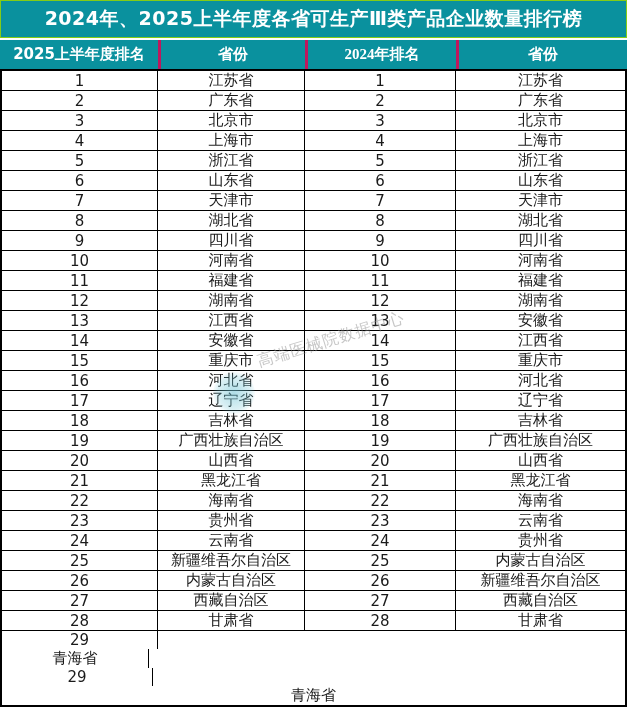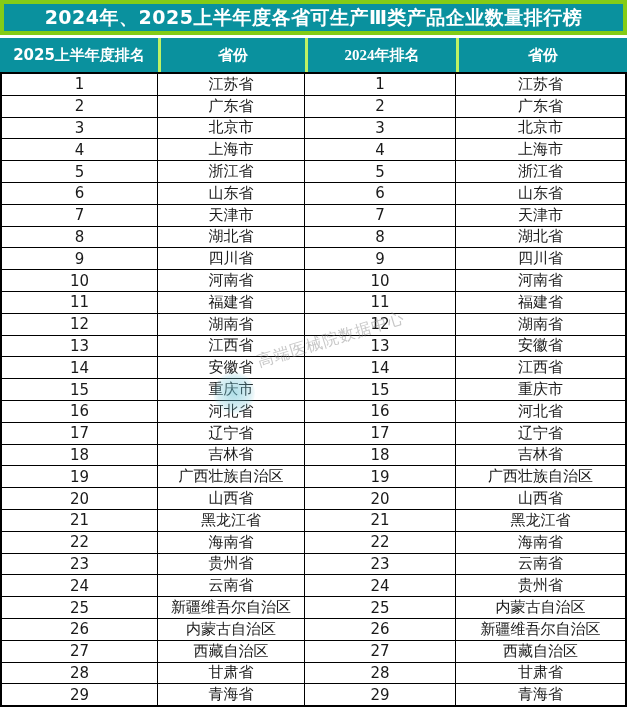--- a/index.html
+++ b/index.html
@@ -11,37 +11,37 @@
   .sheet {
     position: relative;
     width: 627px;
     height: 707px;
     background: #ffffff;
     display: flex;
     flex-direction: column;
     overflow: hidden;
   }
   .title-bar {
-    height: 35px;
+    height: 44px;
     background: var(--teal, #0a919e);
     color: #ffffff;
     font-weight: bold;
     font-size: 19px;
     display: flex;
     align-items: center;
     justify-content: center;
-    border: 4px solid #84cc16;
+    border: 1px solid #84cc16;
     letter-spacing: 0.5px;
   }
   .gap { height: 3px; background: #ffffff; }
   .header-row {
     height: 34px;
     display: flex;
     gap: 3px;
-    background: #bef264;
+    background: #be185d;
   }
   .header-cell {
     background: var(--teal, #0a919e);
     color: #ffffff;
     font-weight: bold;
     font-size: 15px;
     display: flex;
     align-items: center;
     justify-content: center;
   }
@@ -56,21 +56,21 @@
     display: flex;
     flex-direction: column;
     border: 2px solid #000000;
     background: #ffffff;
   }
   .data-row {
     flex: 1;
     display: flex;
     border-bottom: 1px solid #000000;
   }
-  .data-row:last-child { border-bottom: none; }
+  .data-row:last-child { border-bottom: none; flex-direction: column; }
   .data-cell {
     display: flex;
     align-items: center;
     justify-content: center;
     font-size: 15px;
     color: #1a1a1a;
     border-right: 1px solid #000000;
     overflow: hidden;
     white-space: nowrap;
   }

